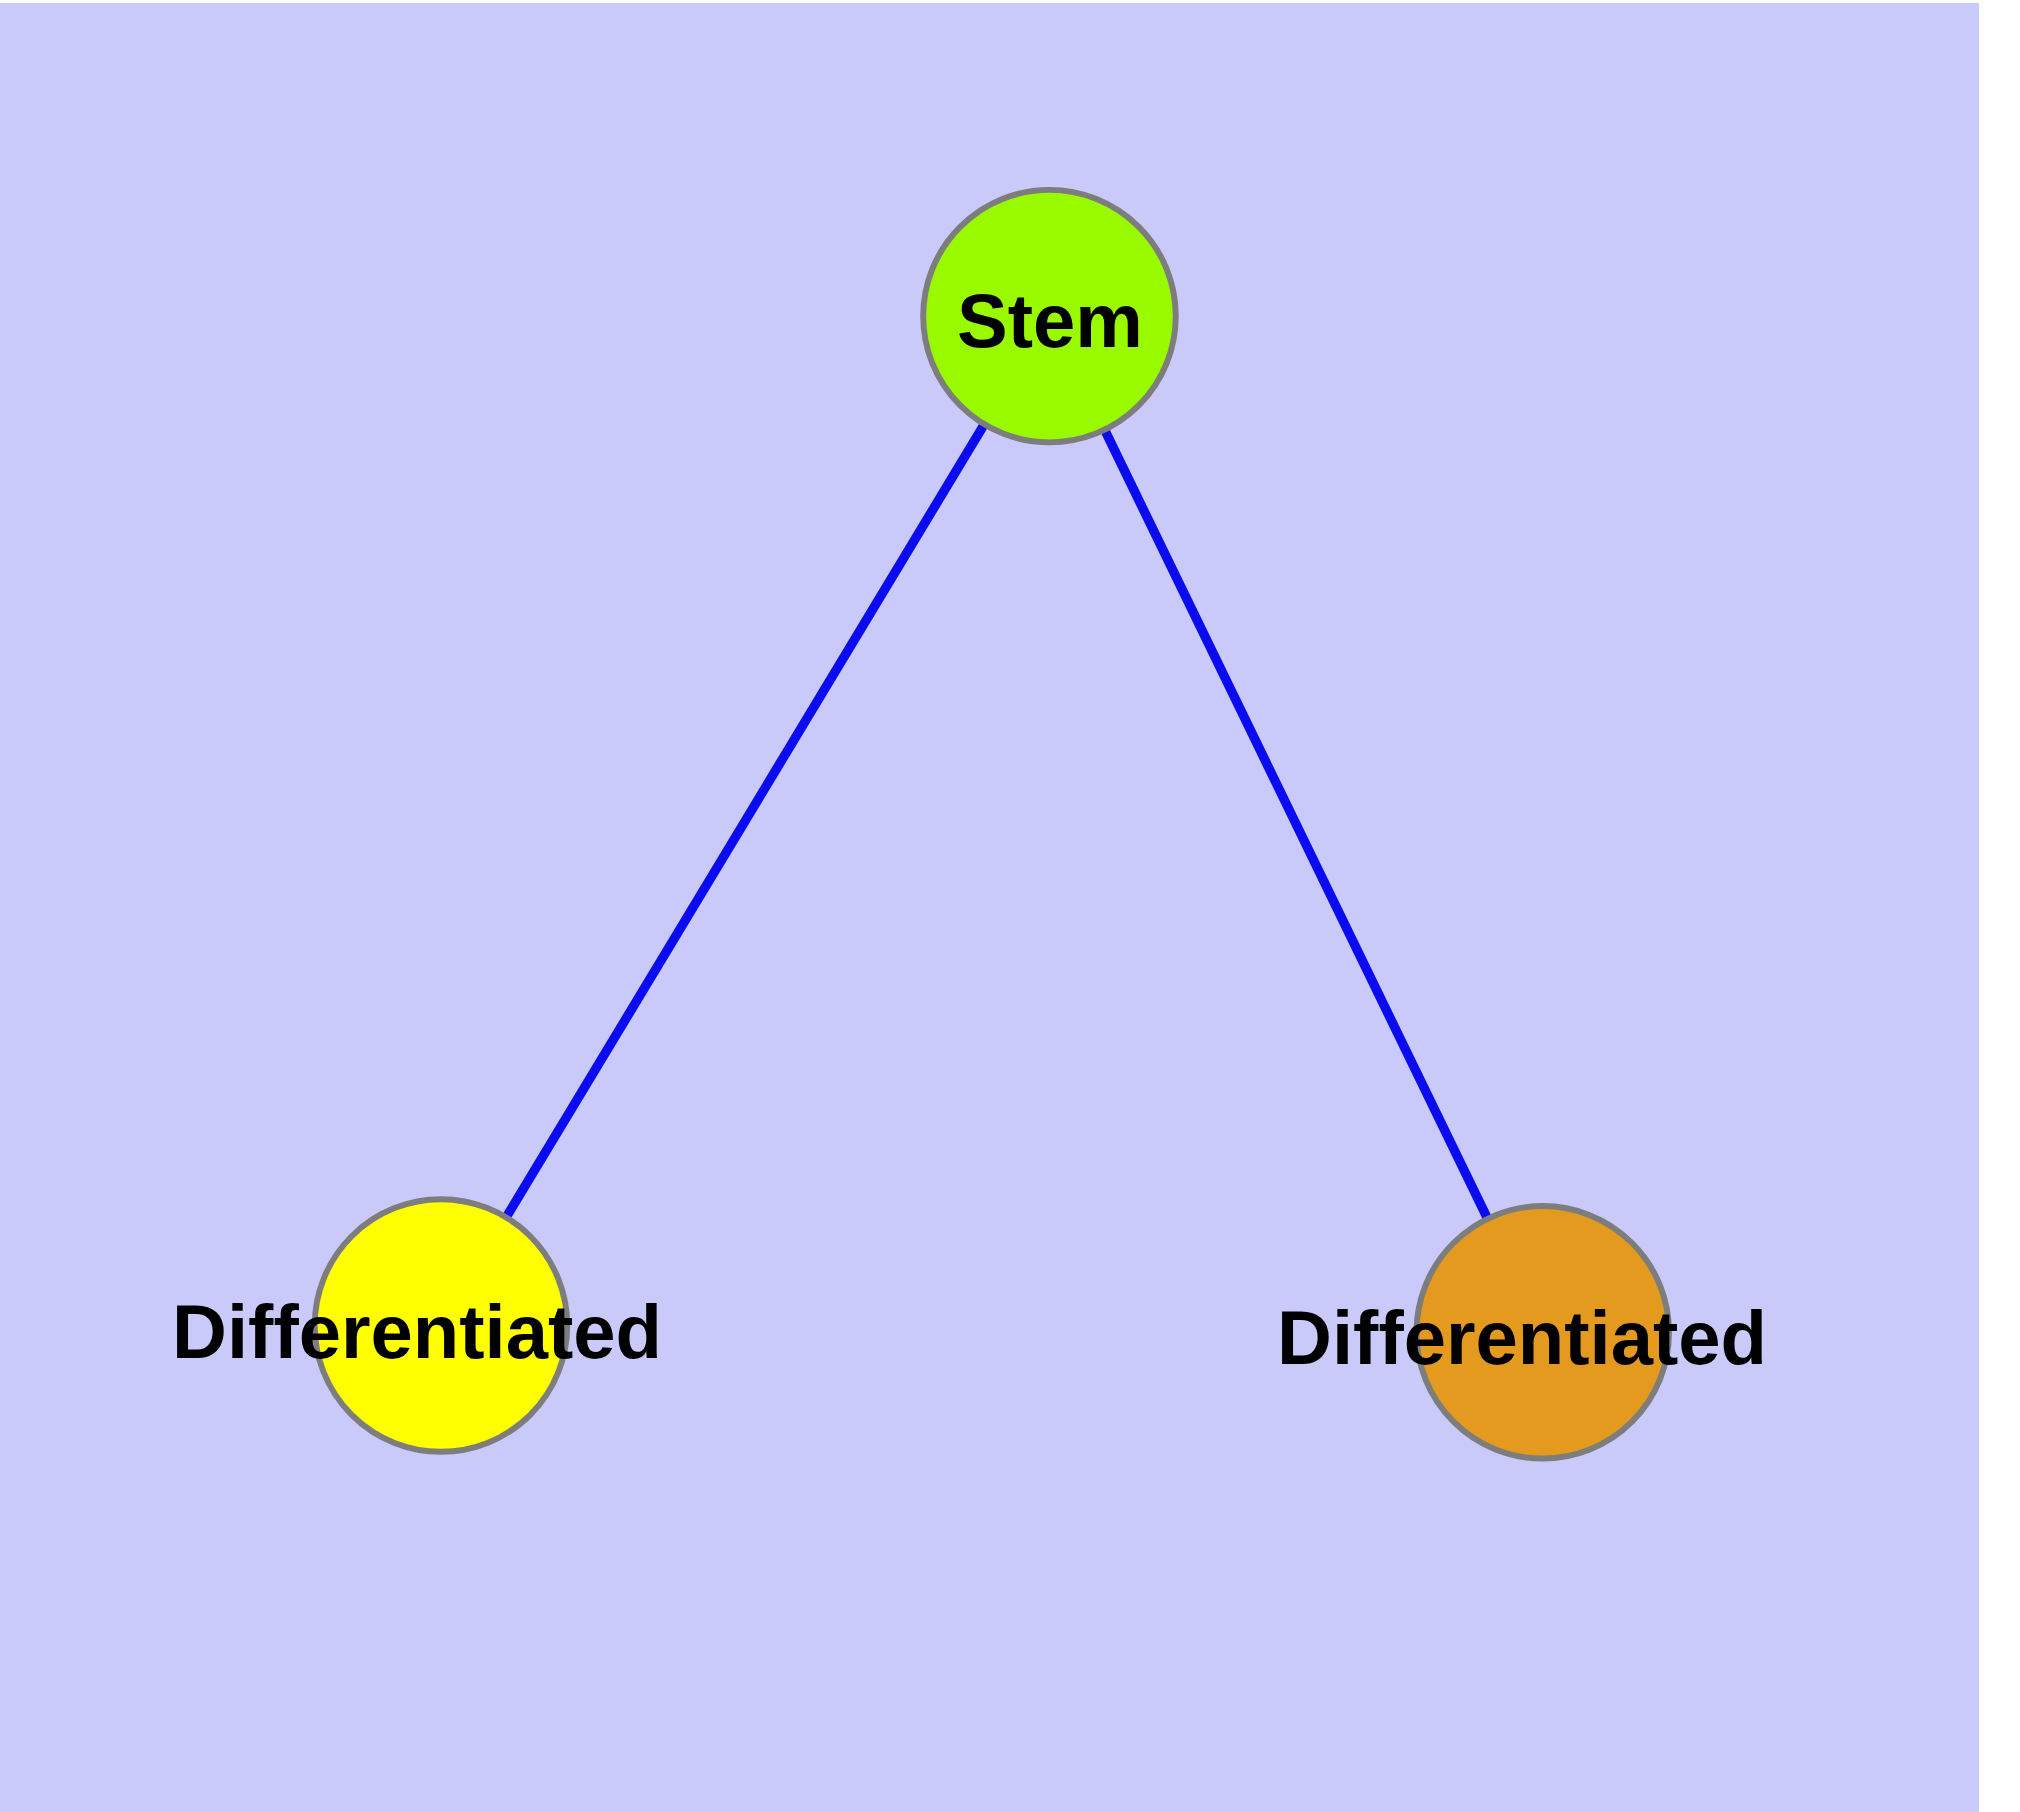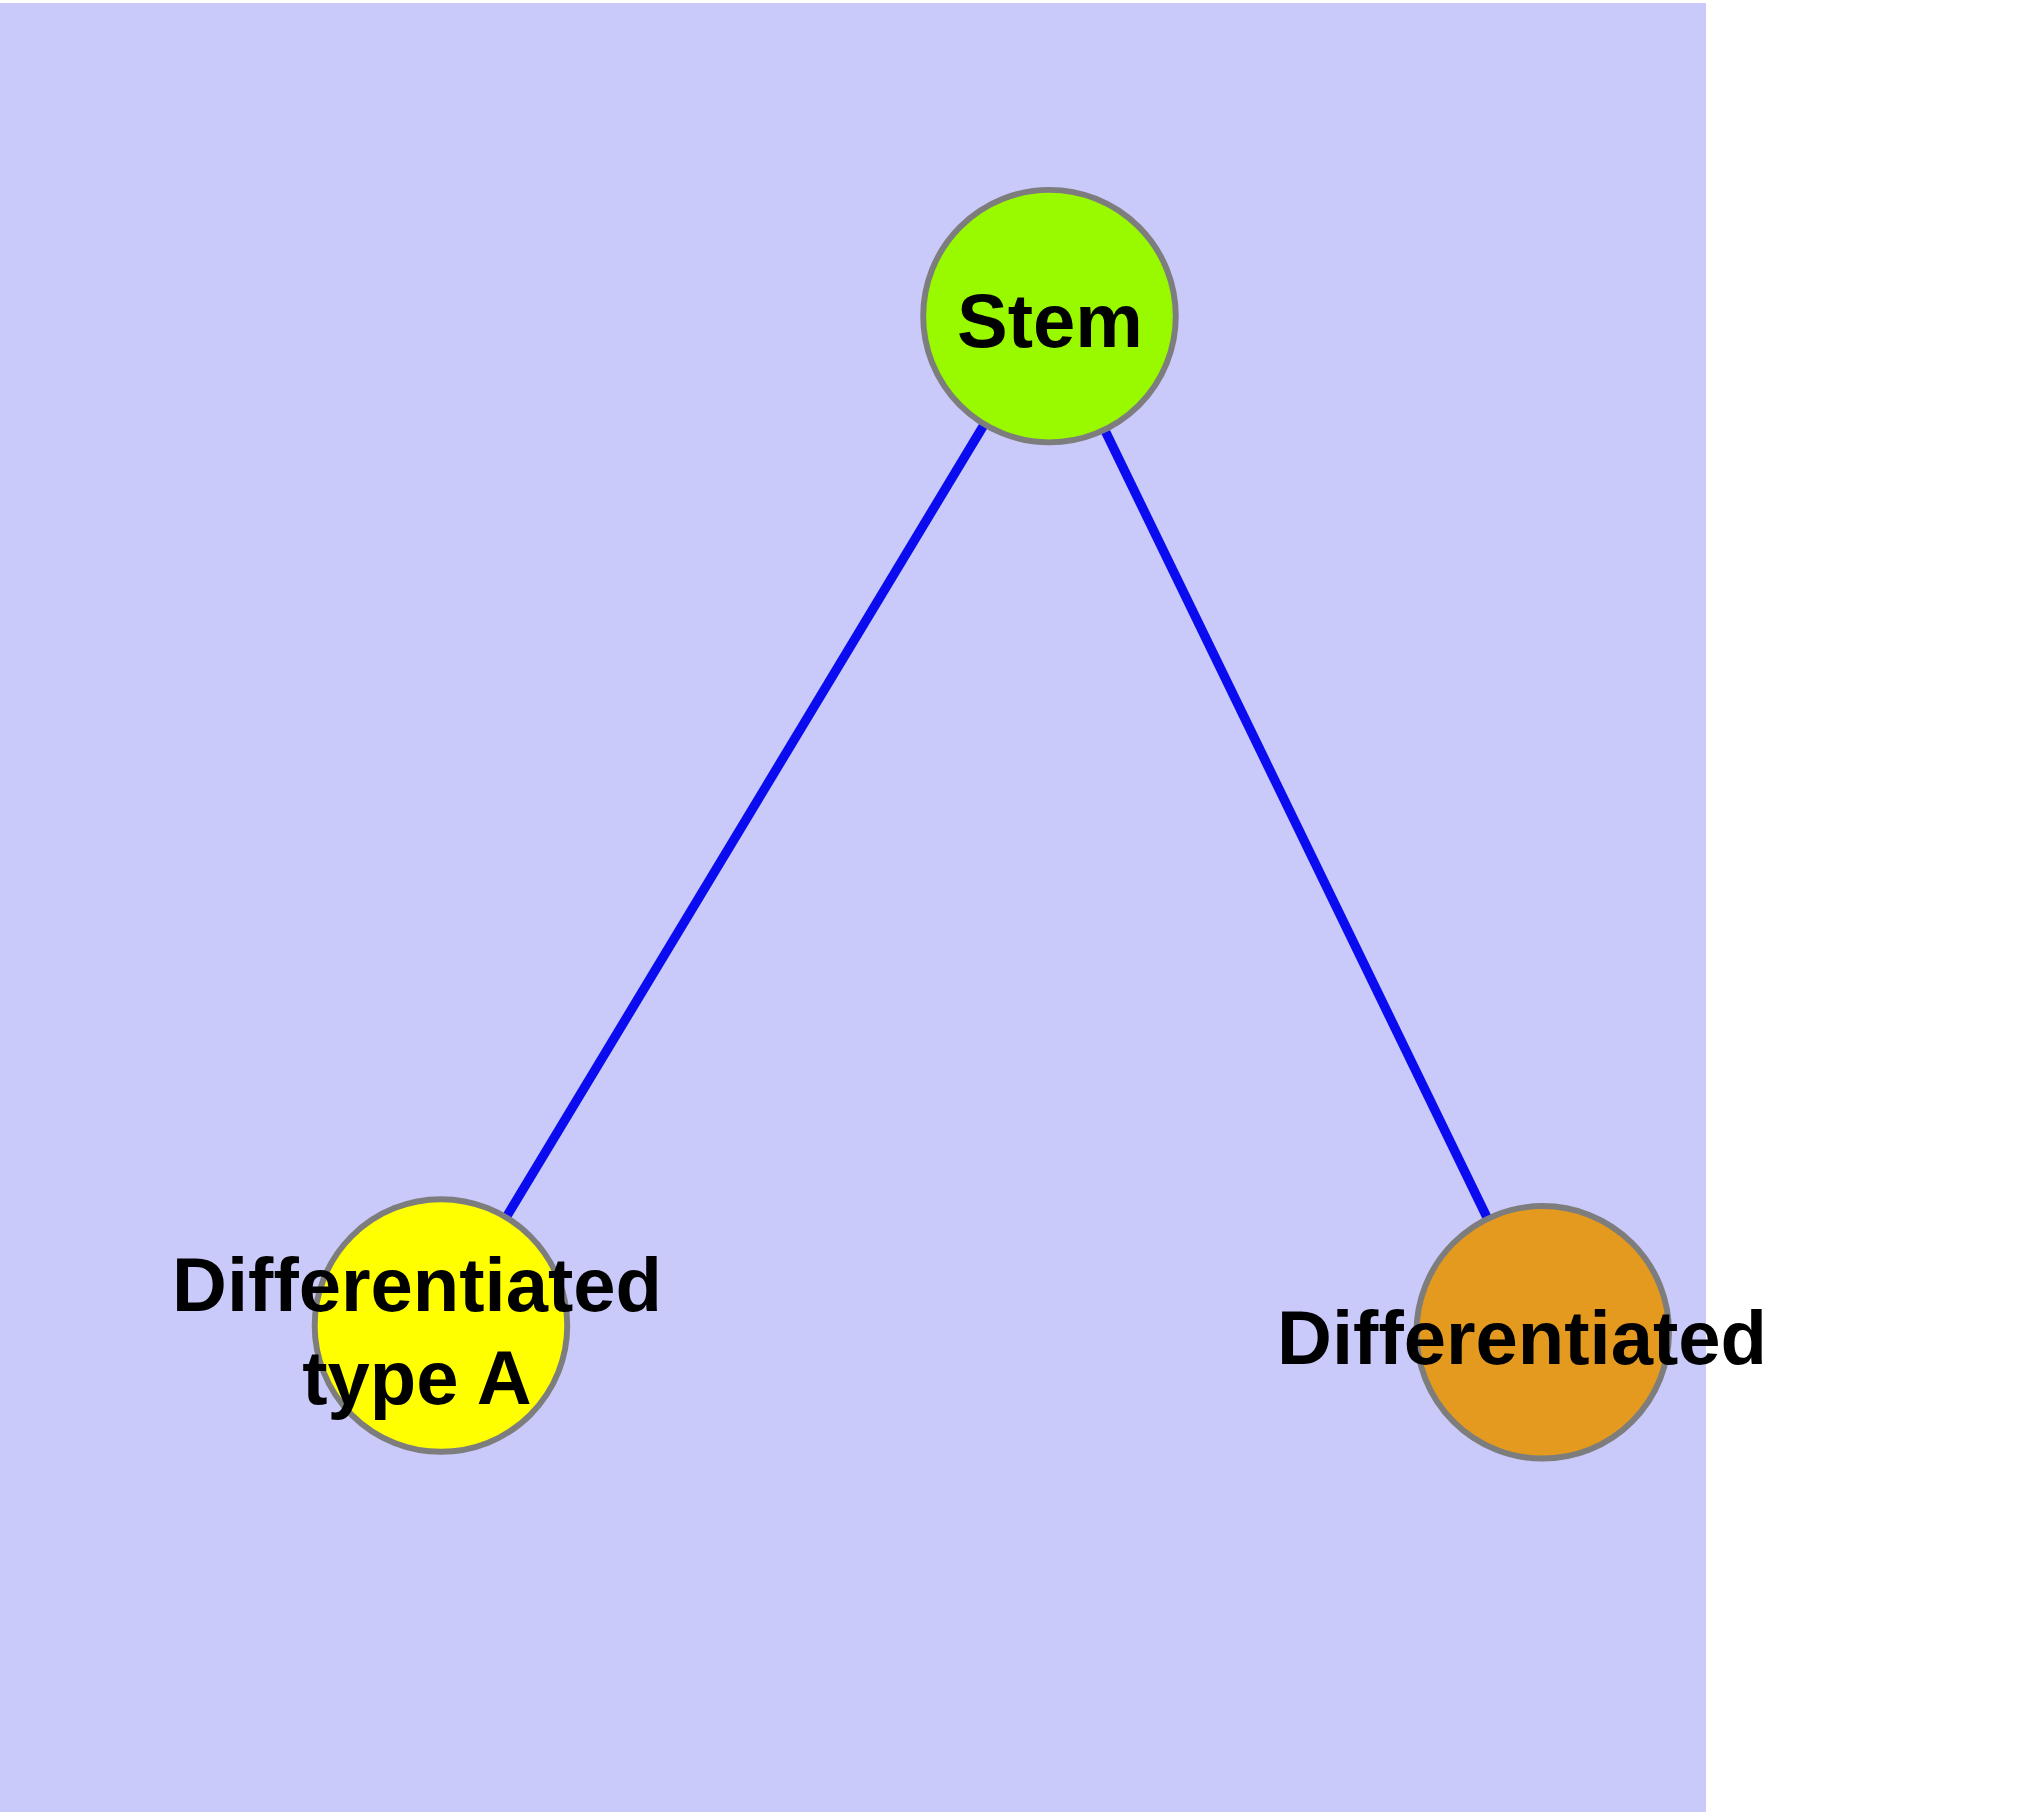--- a/index.html
+++ b/index.html
@@ -5,21 +5,21 @@
   html, body {
     margin: 0;
     padding: 0;
     width: 2021px;
     height: 1812px;
     overflow: hidden;
     font-family: "Liberation Sans", sans-serif;
   }
   #canvas {
     position: relative;
-    width: 1706px;
+    width: 1979px;
     height: 1812px;
   }
   #top-strip {
     position: absolute;
     top: 0;
     left: 0;
     width: 100%;
     height: 3.4px;
   }
   #graph-svg {
@@ -53,19 +53,18 @@
       <circle cx="1238" cy="373" r="149" fill="#99fa00" stroke="#7d7d7d" stroke-width="7"></circle>
       <circle cx="520" cy="1564" r="149" fill="#ffff00" stroke="#7d7d7d" stroke-width="7"></circle>
       <circle cx="1820" cy="1572" r="149" fill="#e49a1e" stroke="#7d7d7d" stroke-width="7"></circle>
     </svg>
   <div id="top-strip" style="background: rgb(255, 255, 255);"></div>
 <div class="node-label" style="left: 1050px; top: 320px; font-size: 76px; color: rgb(0, 0, 0);">
       <span class="label-line">Stem</span>
     </div>
     <div class="node-label" style="left: 417px; top: 1331px; font-size: 76px; color: rgb(0, 0, 0);">
       <span class="label-line">Differentiated</span>
-      <span class="label-line">type A</span>
     </div>
     <div class="node-label" style="left: 1522px; top: 1337px; font-size: 76px; color: rgb(0, 0, 0);">
       <span class="label-line">Differentiated</span>
     </div>
   </div>
 
 
 </body></html>

